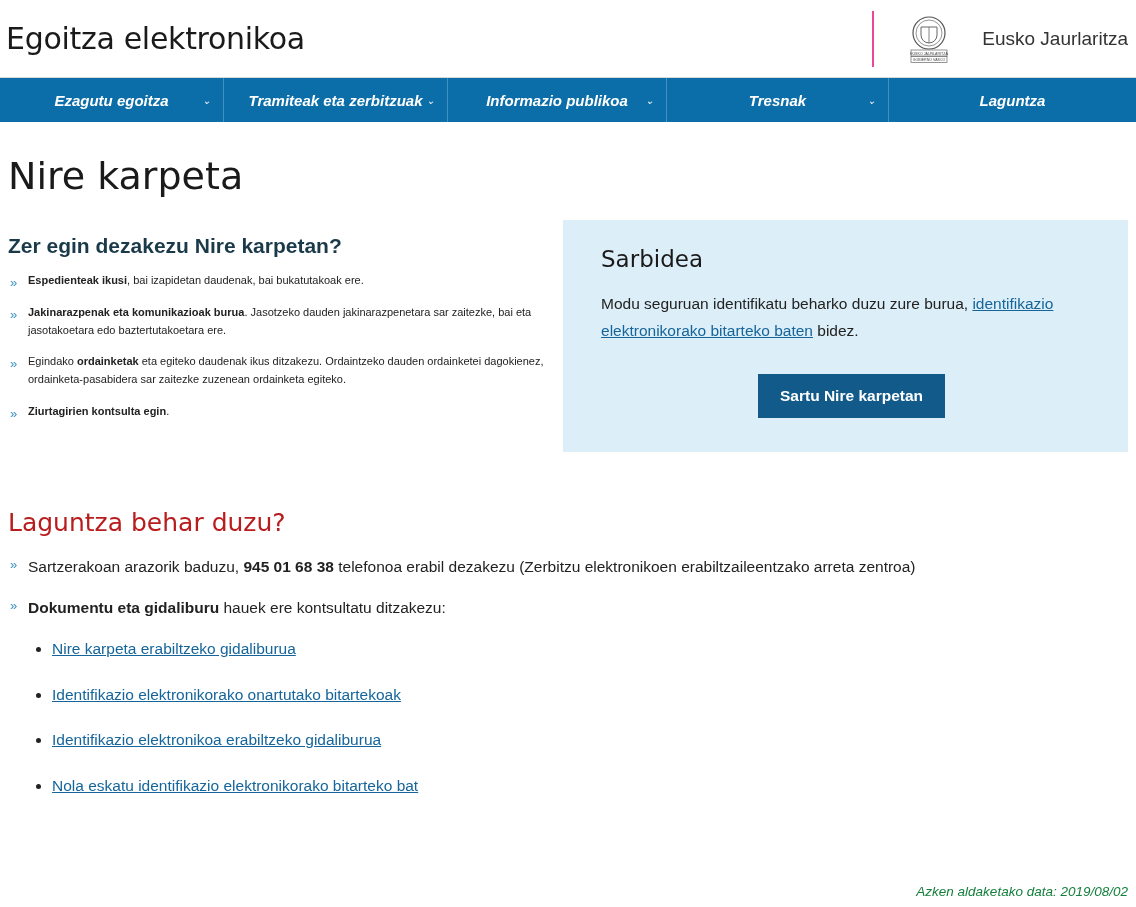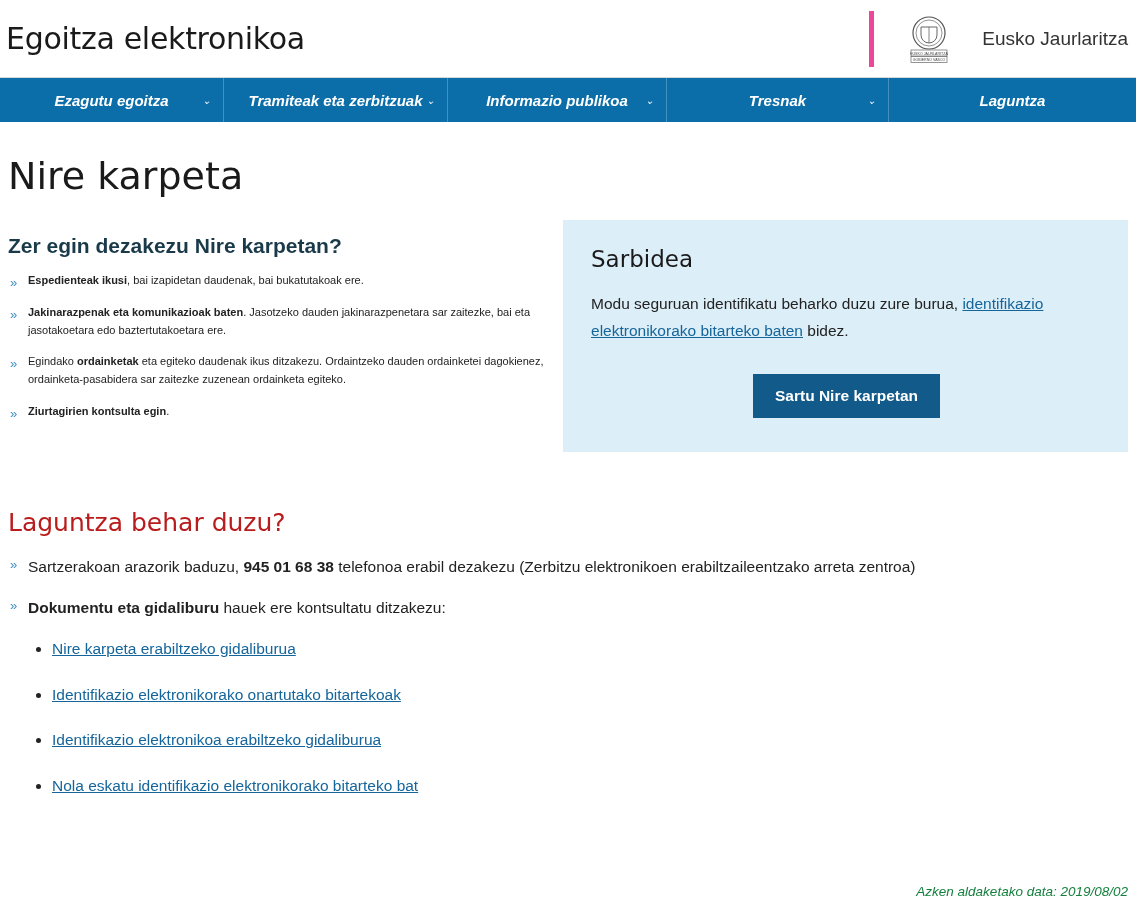--- a/index.html
+++ b/index.html
@@ -27,21 +27,21 @@
     font-weight: normal;
     color: #1a1a1a;
     letter-spacing: -0.3px;
     font-family: "DejaVu Sans", sans-serif;
   }
   .brand {
     display: flex;
     align-items: center;
     gap: 24px;
     padding-left: 26px;
-    border-left: 5px solid #ec4899;
+    border-left: 2px solid #ec4899;
     height: 56px;
   }
   .brand-name {
     font-size: 19px;
     color: #333;
   }
   .crest {
     width: 58px; height: 54px;
     display: flex; flex-direction: column;
     align-items: center; justify-content: center;
@@ -124,21 +124,21 @@
     left: 2px;
     top: 0px;
     color: #3b8fc0;
     font-size: 13px;
   }
   .b { font-weight: bold; }
 
   
   .sarbidea {
     background: #dceef7;
-    padding: 26px 26px 34px 28px;
+    padding: 26px 26px 34px 38px;
     margin-top: 0;
   }
   .sarbidea h3 {
     font-size: 23px;
     font-weight: normal;
     color: #1a1a1a;
     margin: 0 0 18px 0;
     font-family: "DejaVu Sans", sans-serif;
   }
   .sarbidea p {
@@ -253,21 +253,21 @@
 
     <div class="columns">
       <div class="left-col">
         <h2 class="section-title">Zer egin dezakezu Nire karpetan?</h2>
 
         <ul class="chev">
           <li>
             <span class="b">Espedienteak ikusi</span><span>, bai izapidetan daudenak, bai bukatutakoak ere.</span>
           </li>
           <li>
-            <span class="b">Jakinarazpenak eta komunikazioak baten</span><span>. Jasotzeko dauden jakinarazpenetara sar zaitezke, bai eta jasotakoetara edo baztertutakoetara ere.</span>
+            <span class="b">Jakinarazpenak eta komunikazioak burua</span><span>. Jasotzeko dauden jakinarazpenetara sar zaitezke, bai eta jasotakoetara edo baztertutakoetara ere.</span>
           </li>
           <li>
             <span>Egindako </span><span class="b">ordainketak</span><span> eta egiteko daudenak ikus ditzakezu. Ordaintzeko dauden ordainketei dagokienez, ordainketa-pasabidera sar zaitezke zuzenean ordainketa egiteko.</span>
           </li>
           <li>
             <span class="b">Ziurtagirien kontsulta egin</span><span>.</span>
           </li>
         </ul>
       </div>
 

